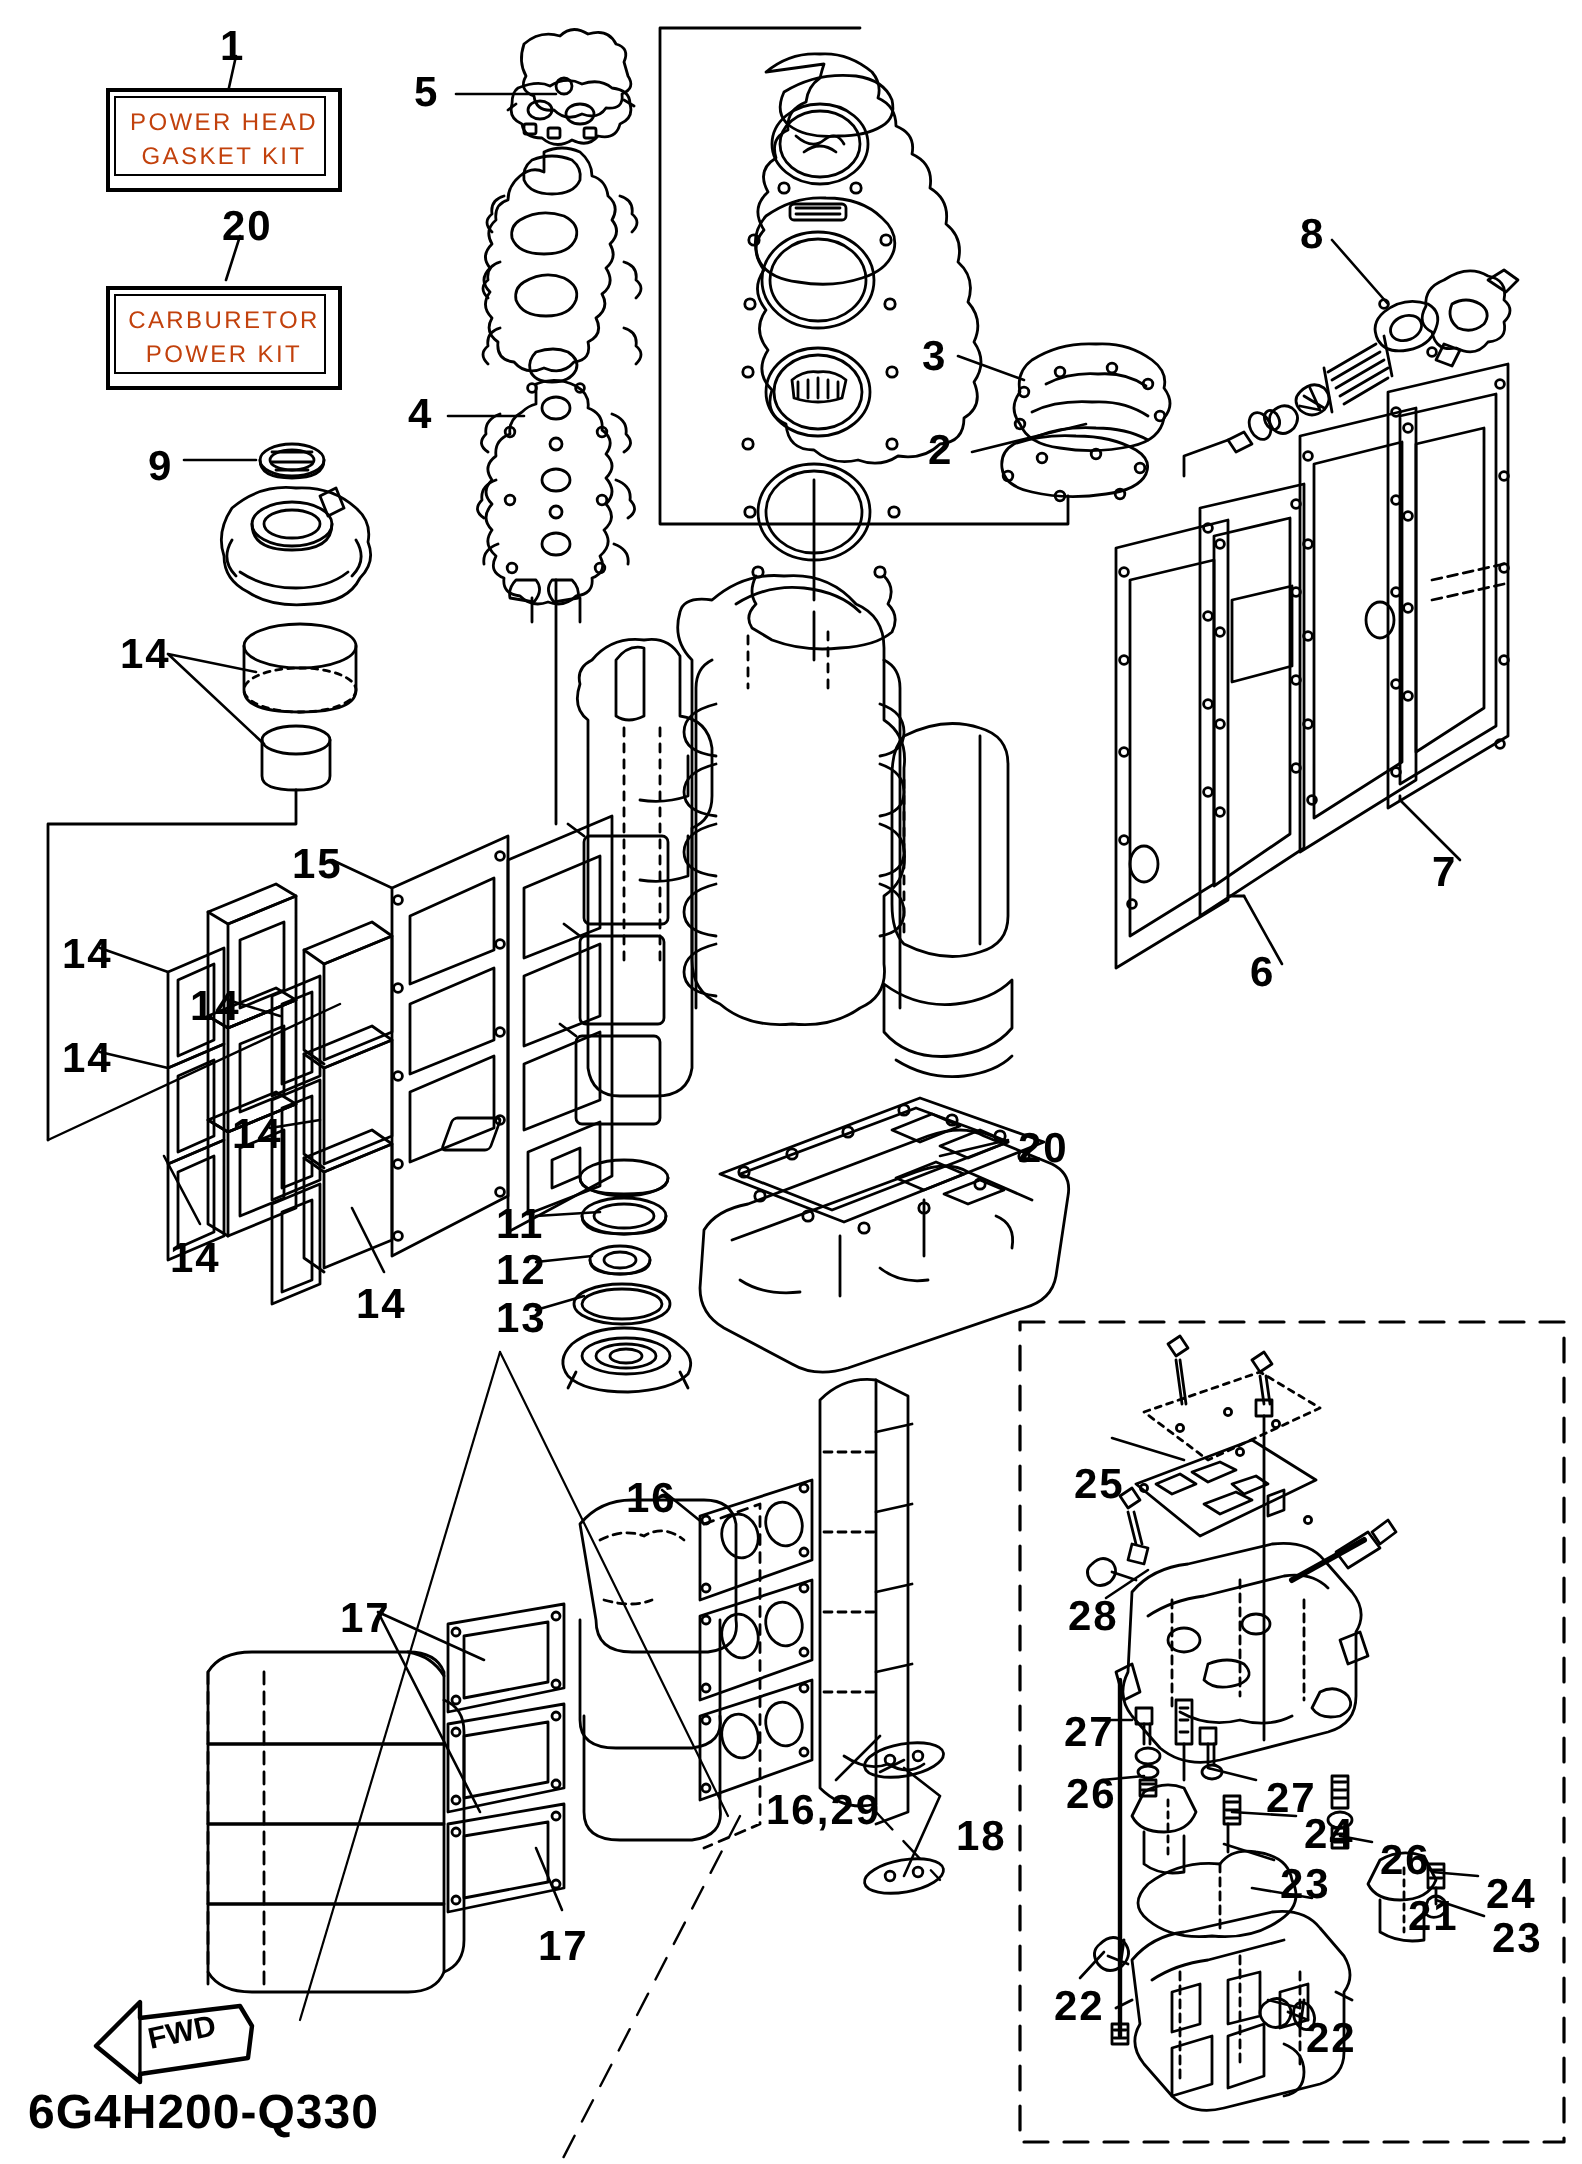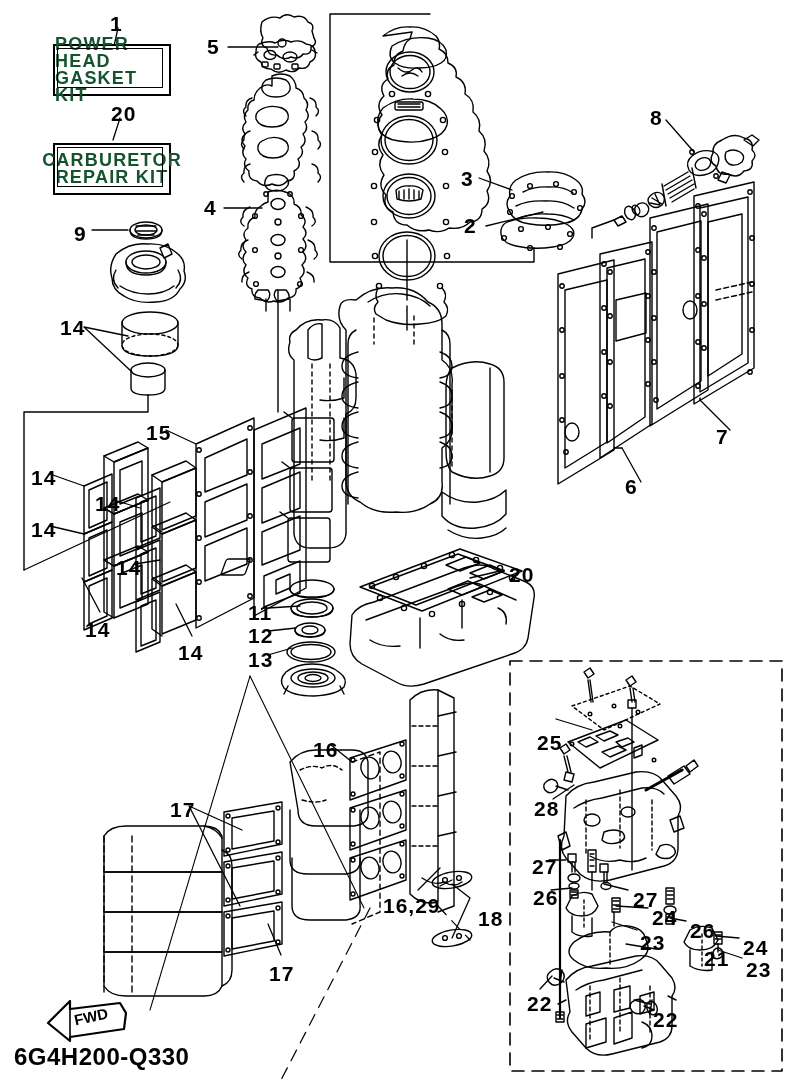--- a/index.html
+++ b/index.html
@@ -5,22 +5,22 @@
 <style>
   html,body{margin:0;padding:0;background:#ffffff;}
   body{font-family:"Liberation Sans",sans-serif;}
   #sheet{position:relative;width:791px;height:1082px;background:#fff;overflow:hidden;}
   #art{position:absolute;left:0;top:0;width:791px;height:1082px;}
   .lbl{position:absolute;font-family:"Liberation Sans",sans-serif;font-weight:bold;
        color:#000;white-space:nowrap;letter-spacing:1px;}
   .lbl.n{font-size:21px;}
   .kitbox{position:absolute;border:2px solid #000;background:#fff;
           display:flex;flex-direction:column;align-items:center;justify-content:center;}
-  .kitbox .ln{font-family:"Liberation Sans",sans-serif;font-weight:bold;font-size:18px;
-              letter-spacing:1.2px;color:#14532d;line-height:17px;}
+  .kitbox .ln{font-family:"Liberation Sans",sans-serif;font-weight:normal;font-size:12px;
+              letter-spacing:1.2px;color:#c2410c;line-height:17px;}
   .kitinner{position:absolute;border:1px solid #000;pointer-events:none;}
   #partno{position:absolute;left:14px;top:1043px;font-size:24px;font-weight:bold;
           letter-spacing:0.5px;color:#000;font-family:"Liberation Sans",sans-serif;}
   .fwdtxt{position:absolute;font-weight:bold;font-size:15px;color:#000;
           font-family:"Liberation Sans",sans-serif;
           transform:rotate(-12deg);letter-spacing:0px;}
 </style>
 </head>
 <body>
 
@@ -674,21 +674,21 @@
   </svg>
 
   <div class="kitbox" style="left:53px;top:44px;width:114px;height:48px;">
     <span class="ln">POWER HEAD</span>
     <span class="ln">GASKET KIT</span>
   </div>
   <div class="kitinner" style="left:57px;top:48px;width:104px;height:38px;"></div>
 
   <div class="kitbox" style="left:53px;top:143px;width:114px;height:48px;">
     <span class="ln">CARBURETOR</span>
-    <span class="ln">REPAIR KIT</span>
+    <span class="ln">POWER KIT</span>
   </div>
   <div class="kitinner" style="left:57px;top:147px;width:104px;height:38px;"></div>
 
   <svg style="position:absolute;left:44px;top:995px;width:86px;height:48px;" viewBox="0 0 86 48">
     <path d="M4 28 L26 6 L26 14 L76 8 L82 18 L80 34 L26 42 L26 46 Z" fill="#fff" stroke="#000" stroke-width="2.2" stroke-linejoin="round"></path>
     <path d="M26 14 L26 42" fill="none" stroke="#000" stroke-width="1.6"></path>
   </svg>
   <div class="fwdtxt" style="left:74px;top:1008px;">FWD</div>
 
   <div id="partno">6G4H200-Q330</div>

